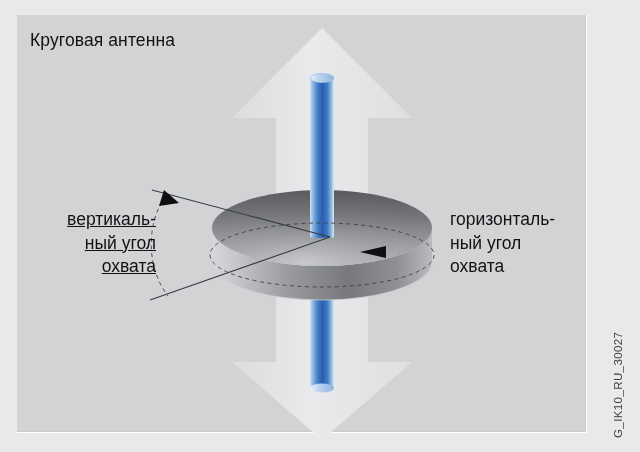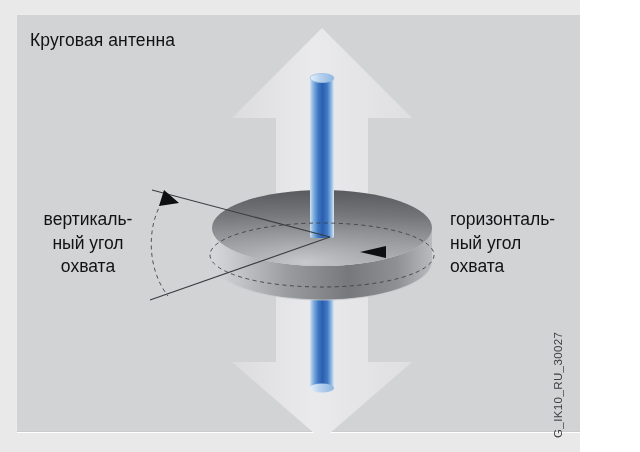--- a/index.html
+++ b/index.html
@@ -2,21 +2,21 @@
 <html><head>
 <meta charset="utf-8">
 <style>
   html, body {
     margin: 0;
     padding: 0;
     background: #ffffff;
   }
   #root {
     position: relative;
-    width: 580px;
+    width: 640px;
     height: 452px;
     background: #f9a8d4;
     font-family: "Liberation Sans", sans-serif;
     overflow: hidden;
   }
   
   #frame-outer {
     position: absolute;
     left: 0; top: 0;
     width: 640px; height: 452px;
@@ -53,21 +53,22 @@
     position: absolute;
     font-size: 17.5px;
     line-height: 23.5px;
     color: #111214;
     white-space: pre-line;
   }
   #label-vertical {
     left: 20px;
     top: 208px;
     width: 136px;
-    text-align: center;
+    text-align: right;
+    text-decoration: underline;
   }
   #label-horizontal {
     left: 440px;
     top: 208px;
     width: 175px;
     text-align: left;
     margin-left: 10px;
   }
   #refcode-wrap {
     position: absolute;

